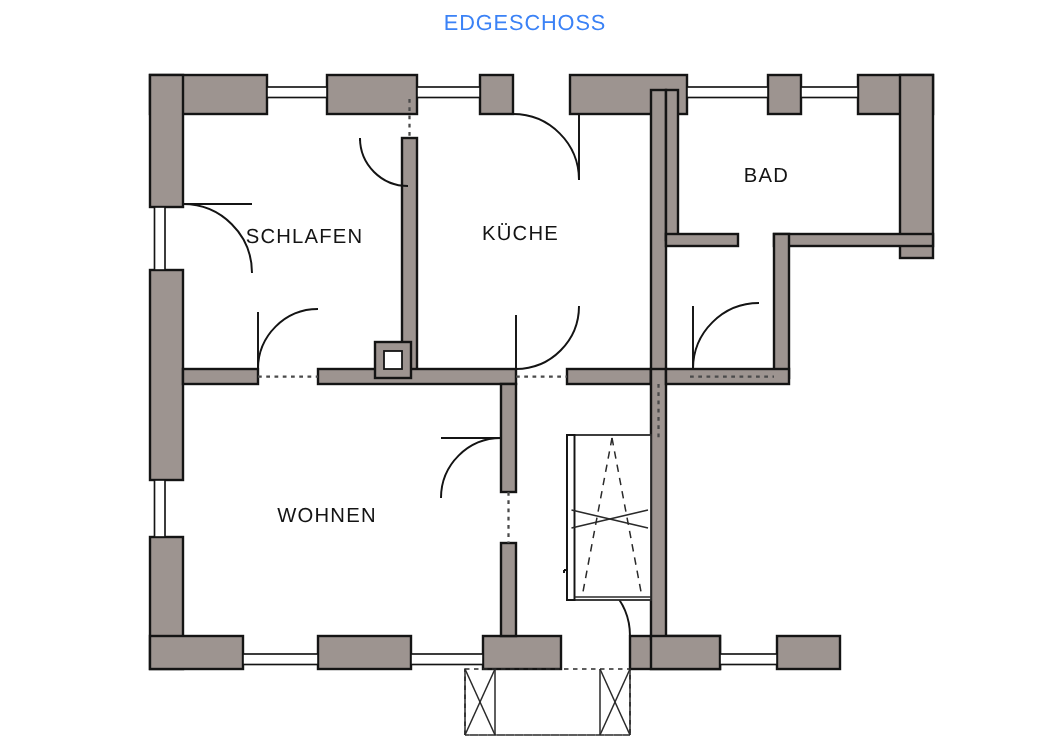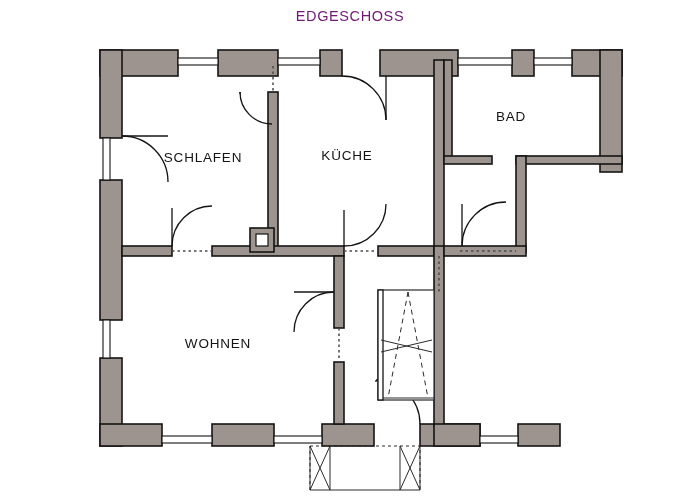--- a/index.html
+++ b/index.html
@@ -21,21 +21,21 @@
     background: #ffffff;
   }
   .plan-title {
     position: absolute;
     top: 8px;
     left: 0;
     width: 700px;
     text-align: center;
     font-size: 14.5px;
     letter-spacing: 0.6px;
-    color: #701a75;
+    color: #3b82f6;
     font-family: "Liberation Sans", sans-serif;
   }
   svg.floorplan {
     position: absolute;
     top: 0;
     left: 0;
     display: block;
   }
   .room-label {
     font-family: "Liberation Sans", sans-serif;

